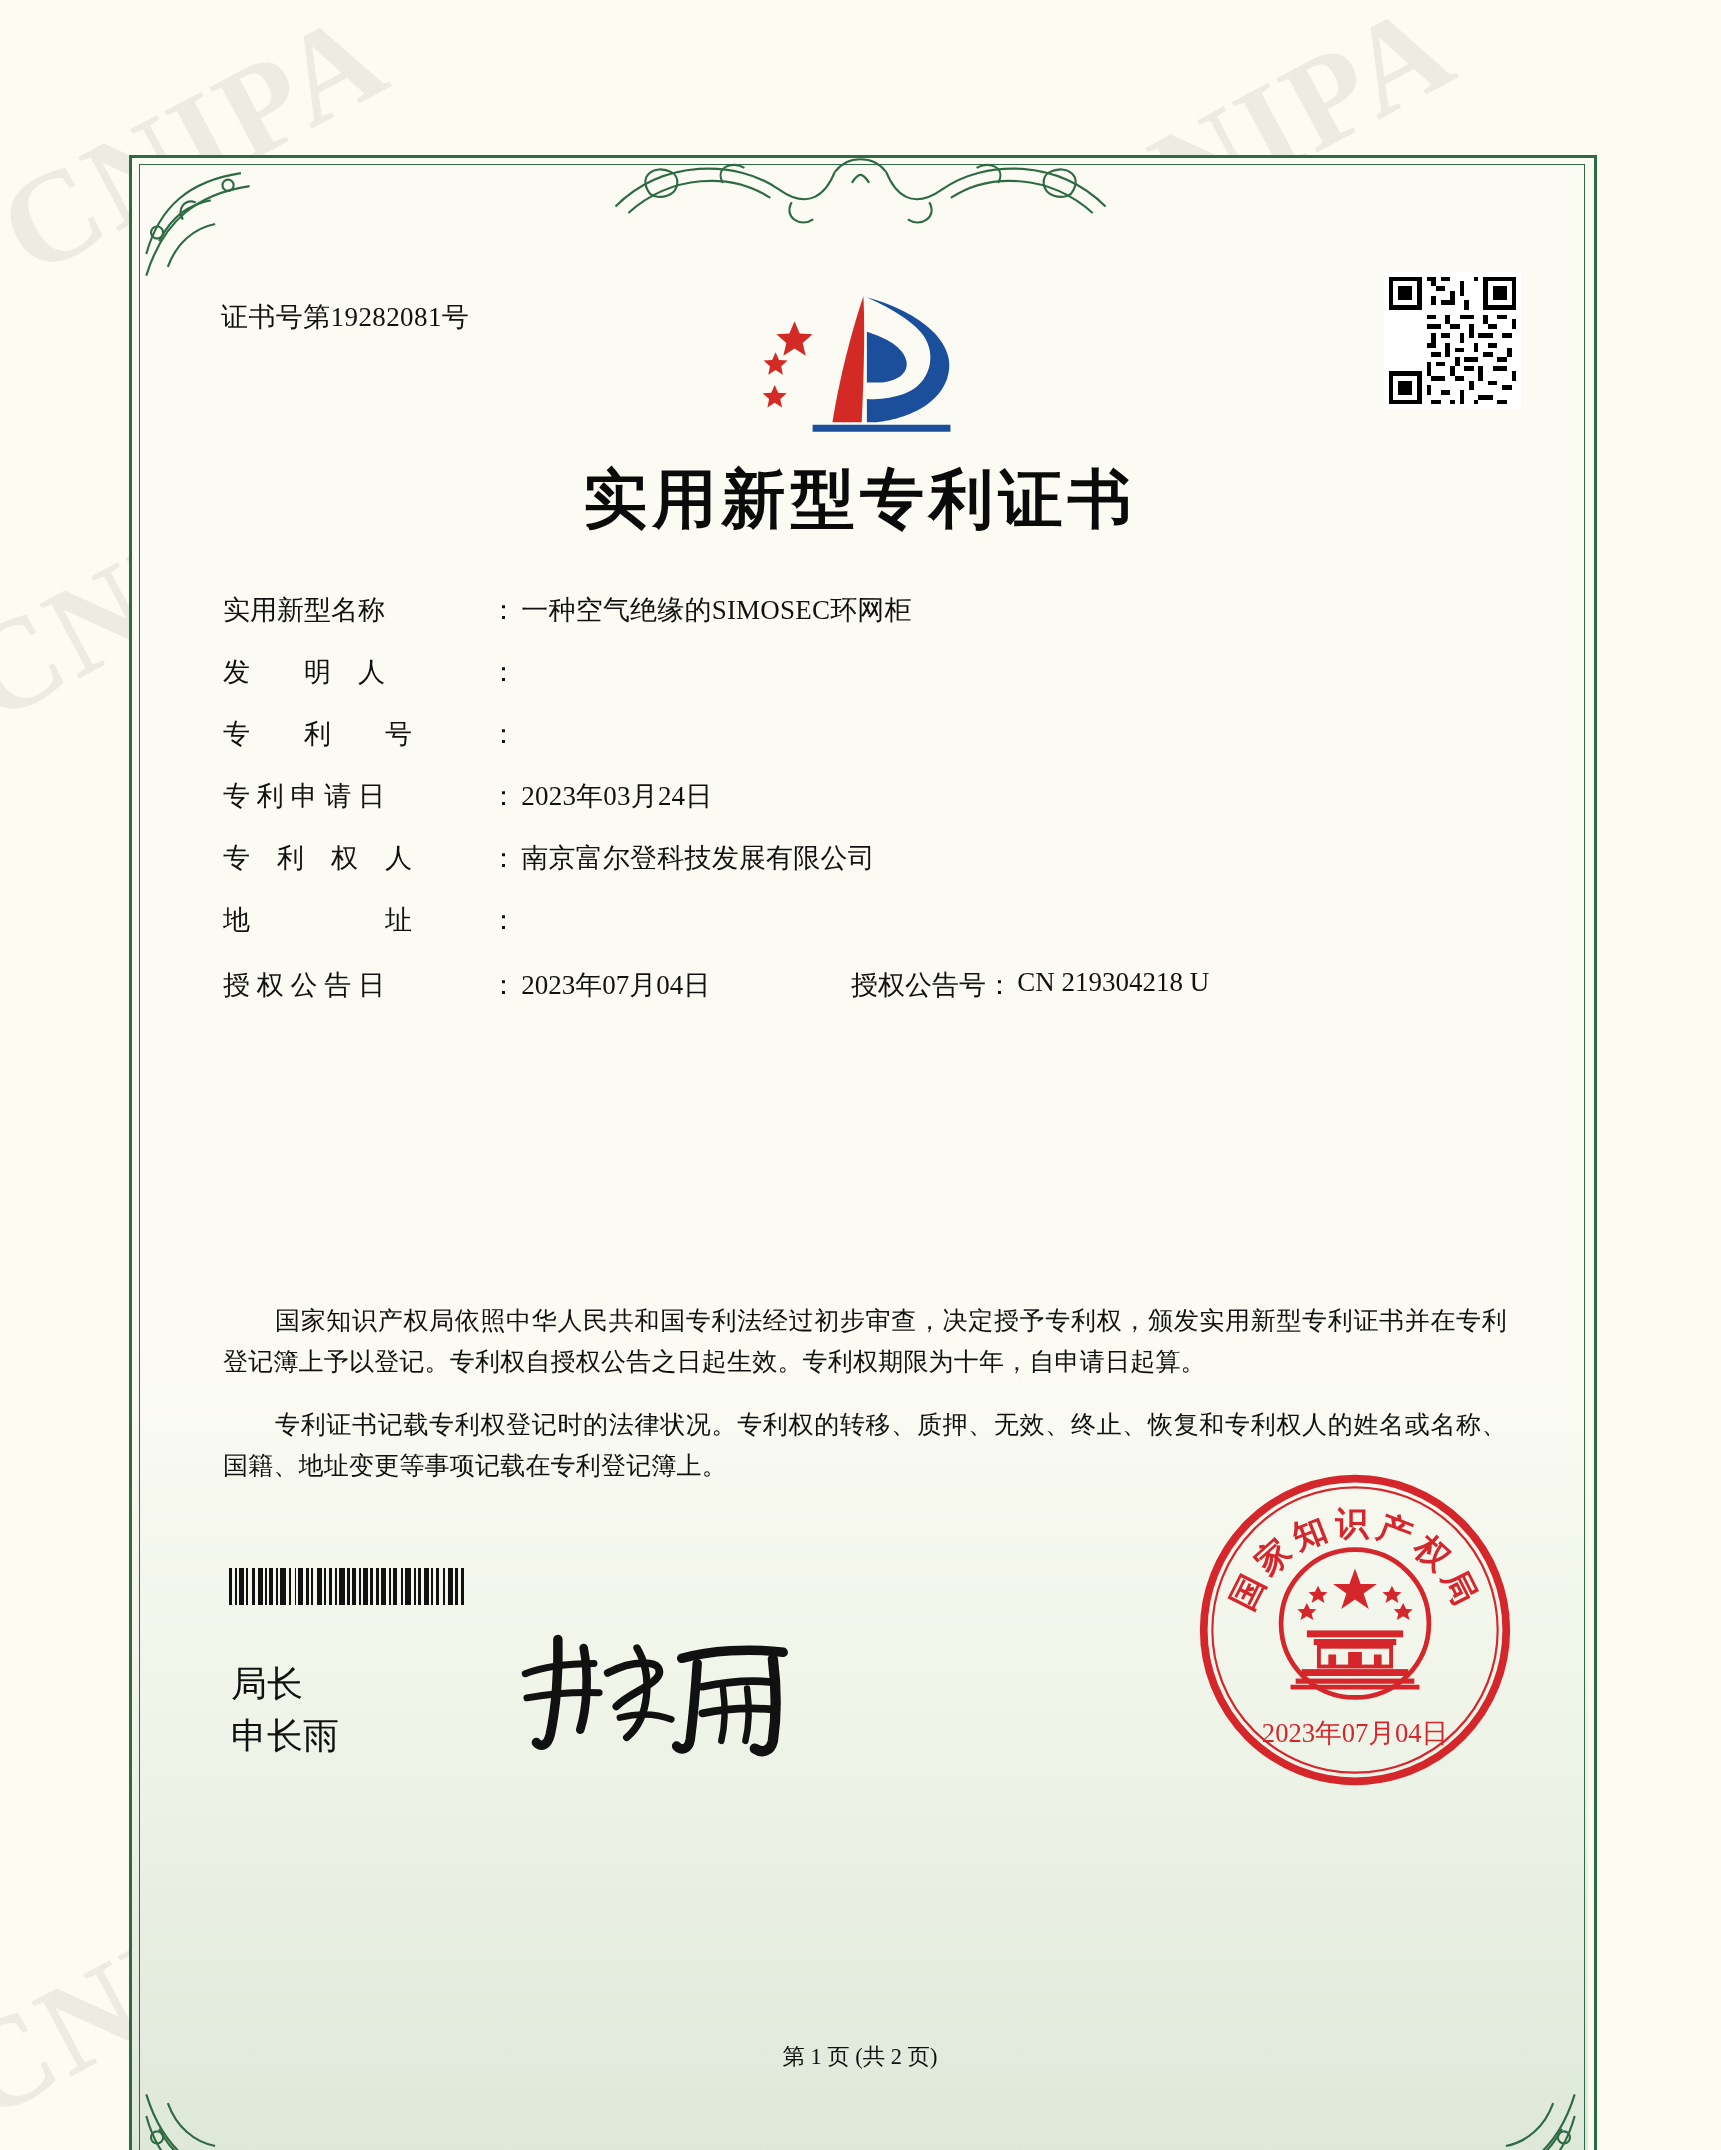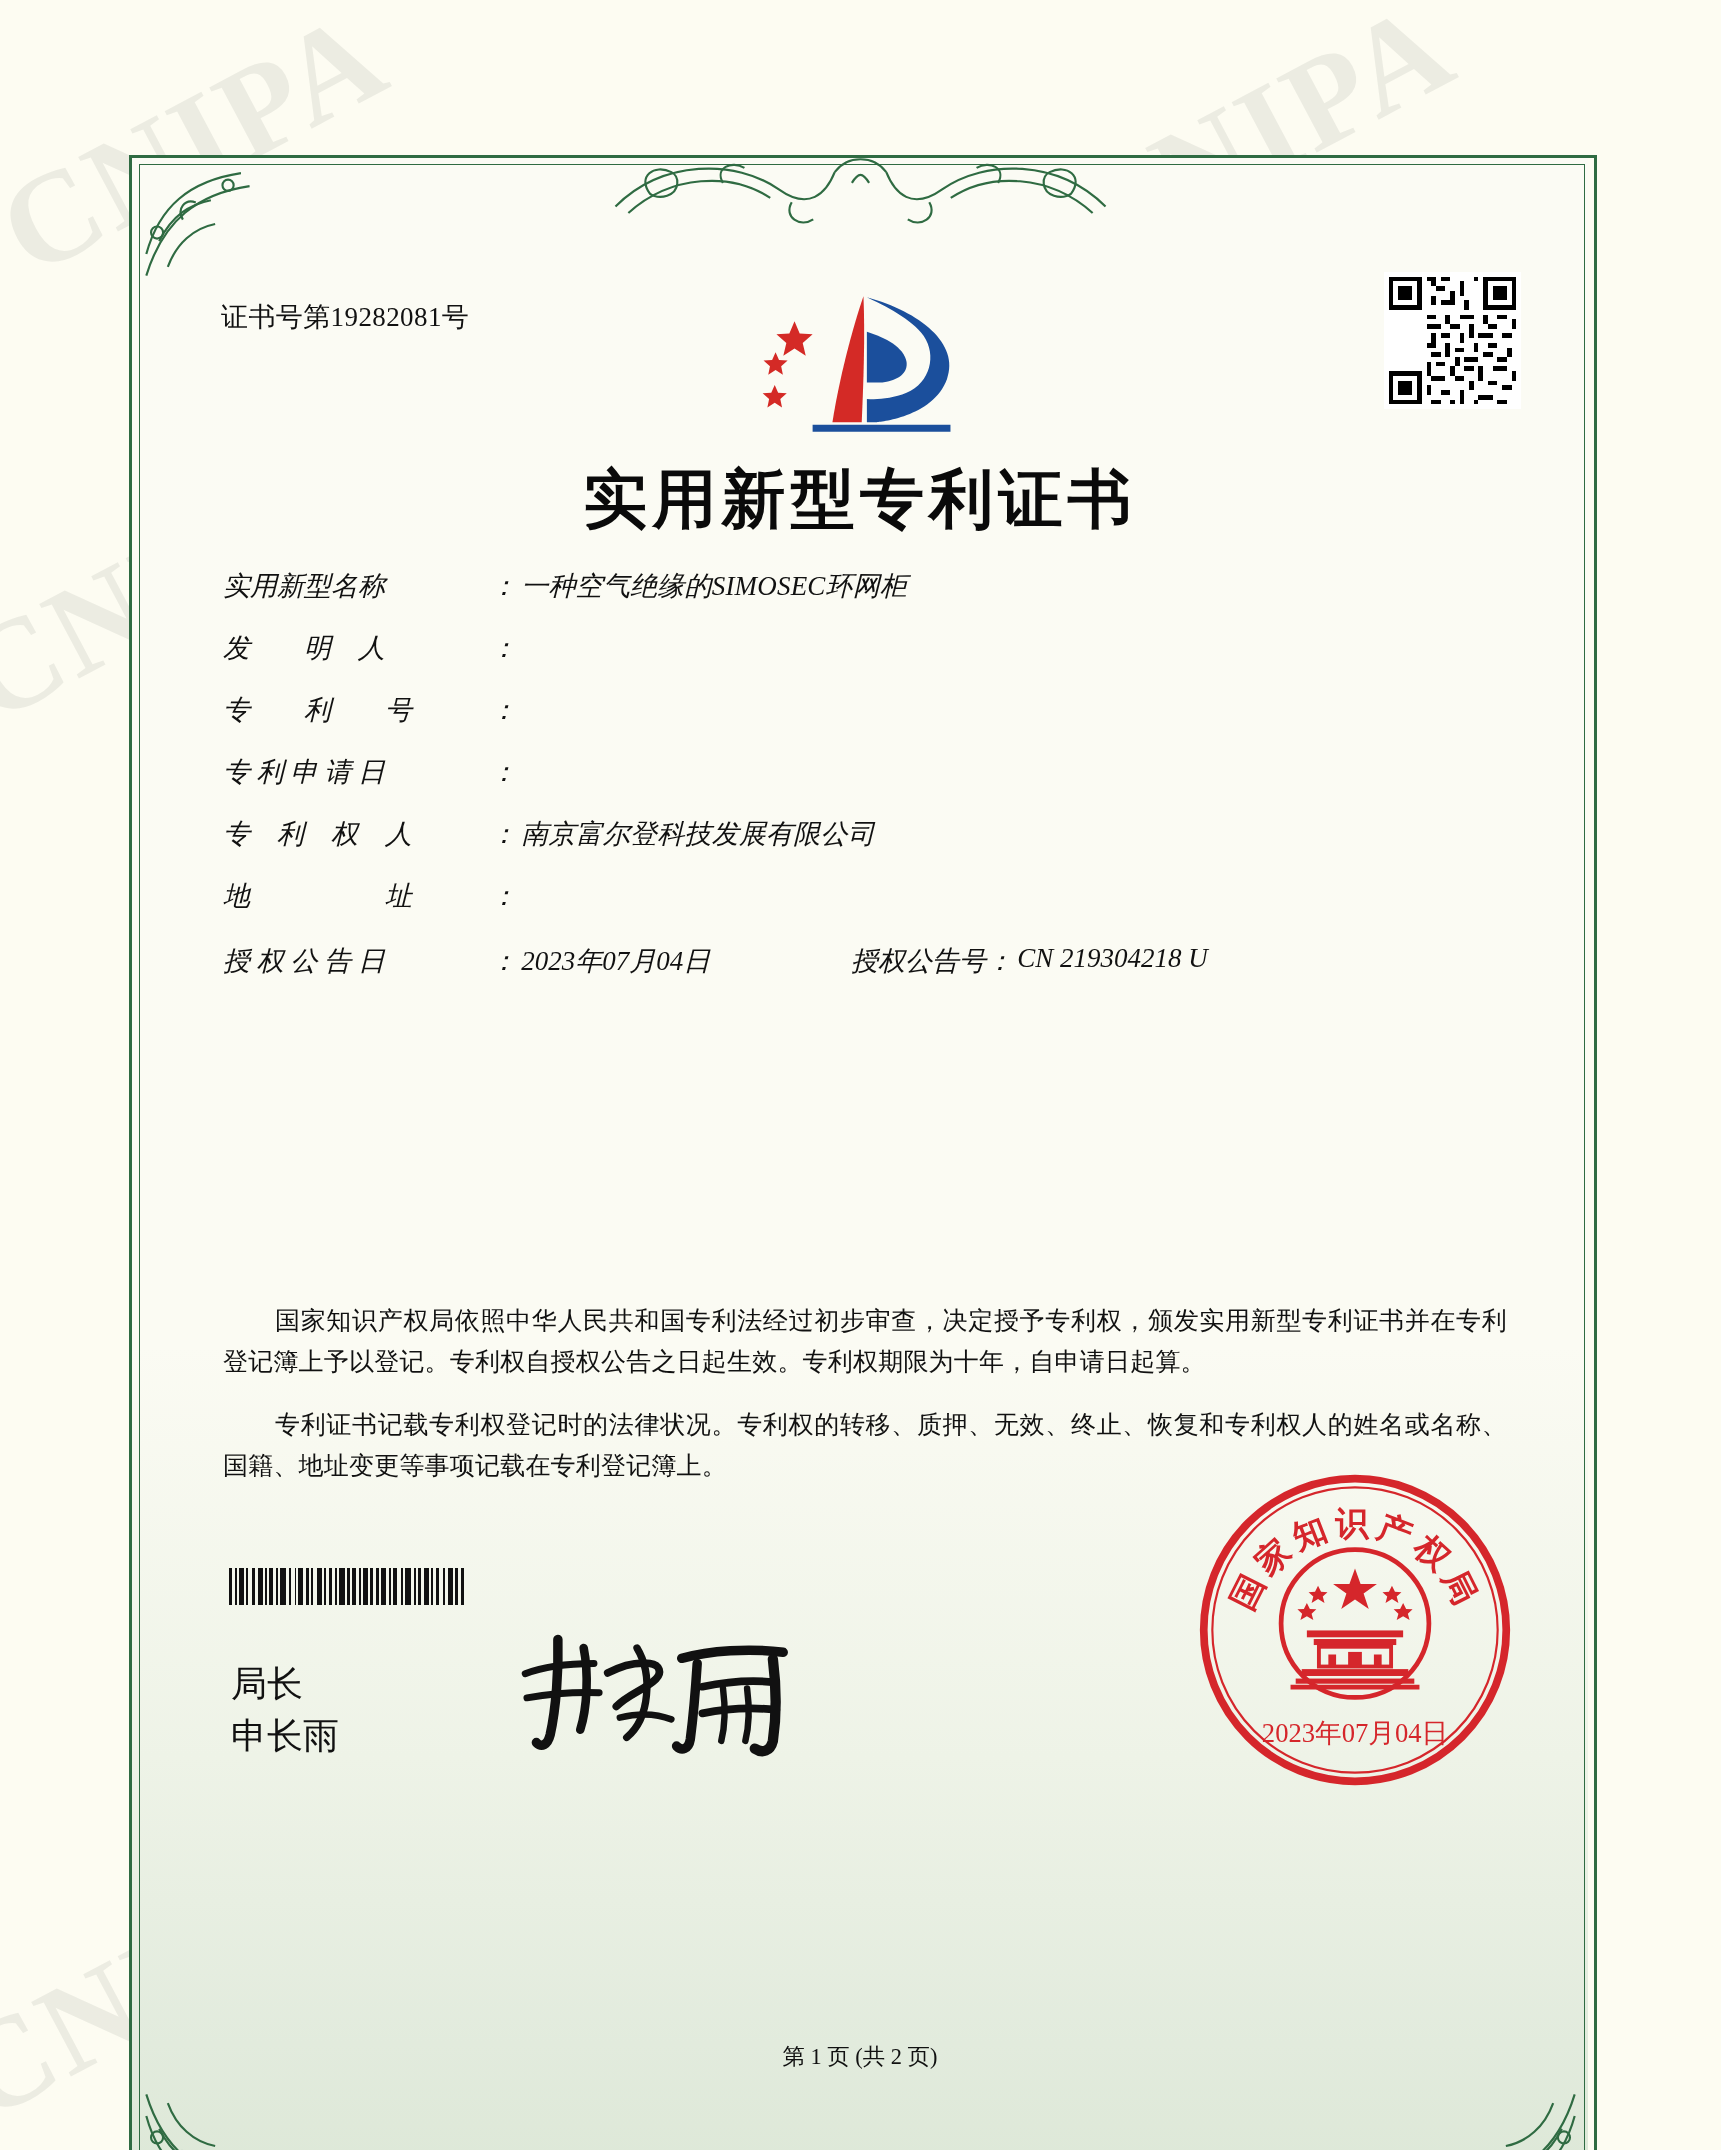--- a/index.html
+++ b/index.html
@@ -128,23 +128,22 @@
     font-size: 64px;
     font-weight: bold;
     letter-spacing: 5.2px;
     color: #0a0a0a;
     font-family: "Liberation Serif", "DejaVu Serif", serif;
   }
 
   .fields {
     position: absolute;
     left: 94px;
-    top: 416px;
+    top: 440px;
     width: 1290px;
-    font-style: italic;
   }
   .field-row {
     display: flex;
     align-items: baseline;
     margin-bottom: 31px;
     font-size: 27px;
     color: #111;
     line-height: 1.15;
   }
   .f-label {
@@ -417,20 +416,21 @@
       </div>
 
       <div class="field-row">
         <span class="f-label">专　　利　　号</span>
         <span class="f-colon">：</span>
       </div>
 
       <div class="field-row">
         <span class="f-label">专 利 申 请 日</span>
         <span class="f-colon">：</span>
+        <span class="f-value">2023年03月24日</span>
       </div>
 
       <div class="field-row">
         <span class="f-label">专　利　权　人</span>
         <span class="f-colon">：</span>
         <span class="f-value">南京富尔登科技发展有限公司</span>
       </div>
 
       <div class="field-row">
         <span class="f-label">地　　　　　址</span>

